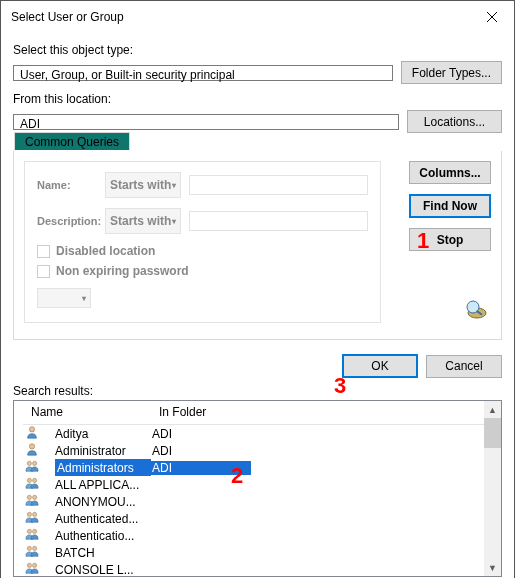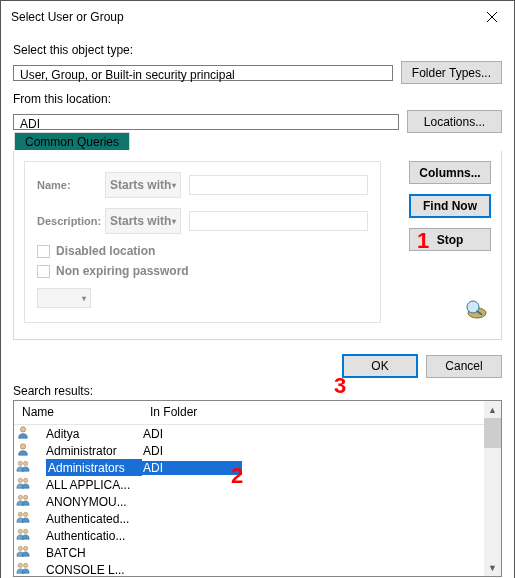--- a/index.html
+++ b/index.html
@@ -25,21 +25,21 @@
 .q-check { display: flex; align-items: center; gap: 6px; color: #888; font-size: 11px; margin-bottom: 6px; }
 .q-checkbox { width: 13px; height: 13px; border: 1px solid #ccc; background: #fff; }
 .q-days { display: flex; align-items: center; gap: 12px; margin-top: 10px; }
 .q-days-input { width: 54px; height: 20px; border: 1px solid #e3e3e3; background: #f5f5f5; display: flex; align-items: center; justify-content: flex-end; padding-right: 4px; }
 .queries-right { width: 82px; display: flex; flex-direction: column; gap: 10px; align-items: stretch; }
 .spacer { flex: 1; }
 .search-icon { align-self: flex-end; margin-top: 4px; }
 .bottom-row { display: flex; gap: 8px; justify-content: flex-end; margin-top: 14px; align-items: center; }
 .sr-label { margin-top: 6px; margin-bottom: 2px; }
 .results { border: 1px solid #828790; height: 177px; position: relative; display: flex; }
-.results-inner { flex: 1; overflow: hidden; }
+.results-inner { flex: 1; overflow: hidden; margin-left: 9px; }
 .rhdr { display: flex; background: #fff; height: 24px; border-bottom: 1px solid #e5e5e5; }
 .rhdr-cell { padding: 4px 8px; border-right: 1px solid transparent; color: #000; }
 .rhdr-cell.name { width: 128px; }
 .rhdr-cell.folder { width: 130px; }
 .rrow { display: flex; align-items: center; height: 17px; }
 .rrow .rname { width: 128px; display: flex; align-items: center; gap: 16px; padding-left: 2px; white-space: nowrap; overflow: hidden; }
 .rrow .rfolder { width: 100px; padding-left: 1px; white-space: nowrap; }
 .scrollbar { width: 17px; background: #f0f0f0; display: flex; flex-direction: column; }
 .sb-btn { height: 17px; background: #f0f0f0; display: flex; align-items: center; justify-content: center; font-size: 9px; color: #5c5c5c; }
 .sb-thumb { height: 30px; background: #cdcdcd; margin: 0; }

